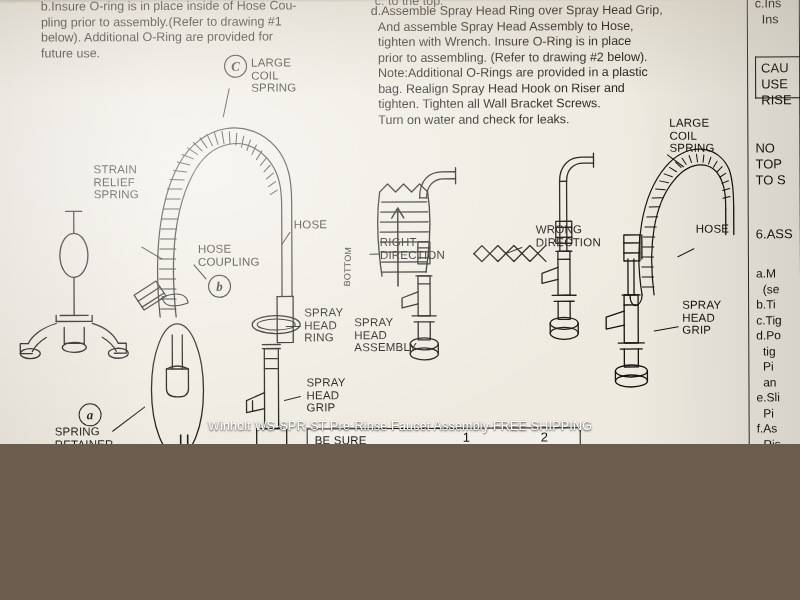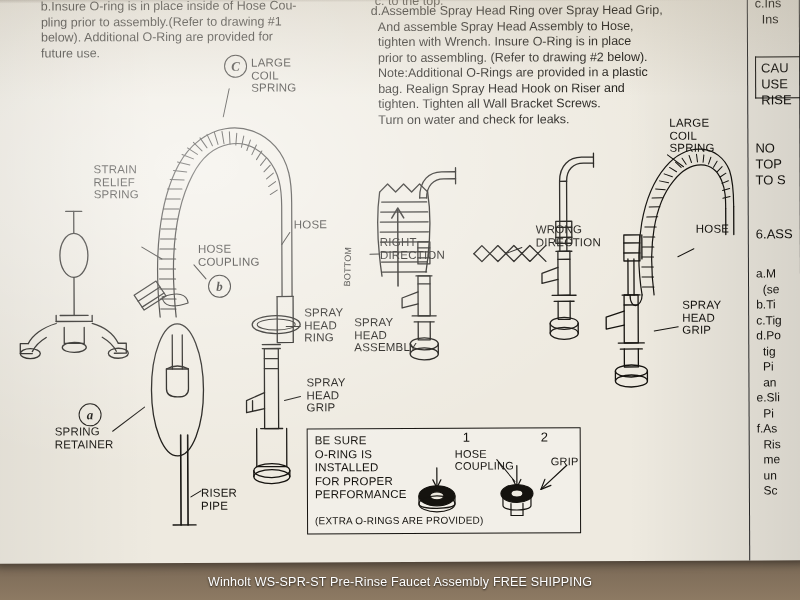--- a/index.html
+++ b/index.html
@@ -3,21 +3,21 @@
 <meta charset="utf-8">
 <style>
   html, body {
     margin: 0;
     padding: 0;
     background: #6b5c4e;
   }
   #page {
     position: relative;
     width: 800px;
-    height: 600px;
+    height: 444px;
     overflow: hidden;
     background: #8a7866;
     font-family: "Liberation Sans", sans-serif;
   }
   
   .bg-wood {
     position: absolute;
     inset: 0;
     background: linear-gradient(110deg, #7e6c58 0%, #8c7a64 40%, #6f5e4c 100%);
   }

